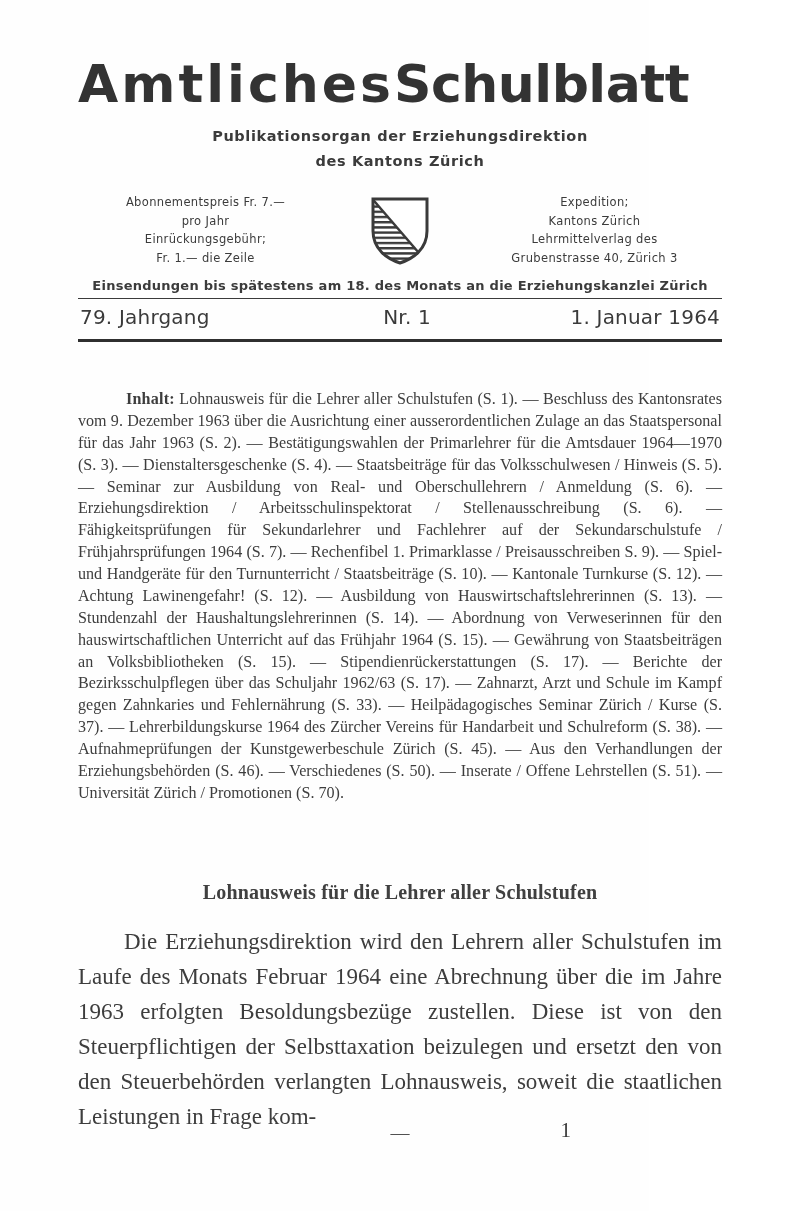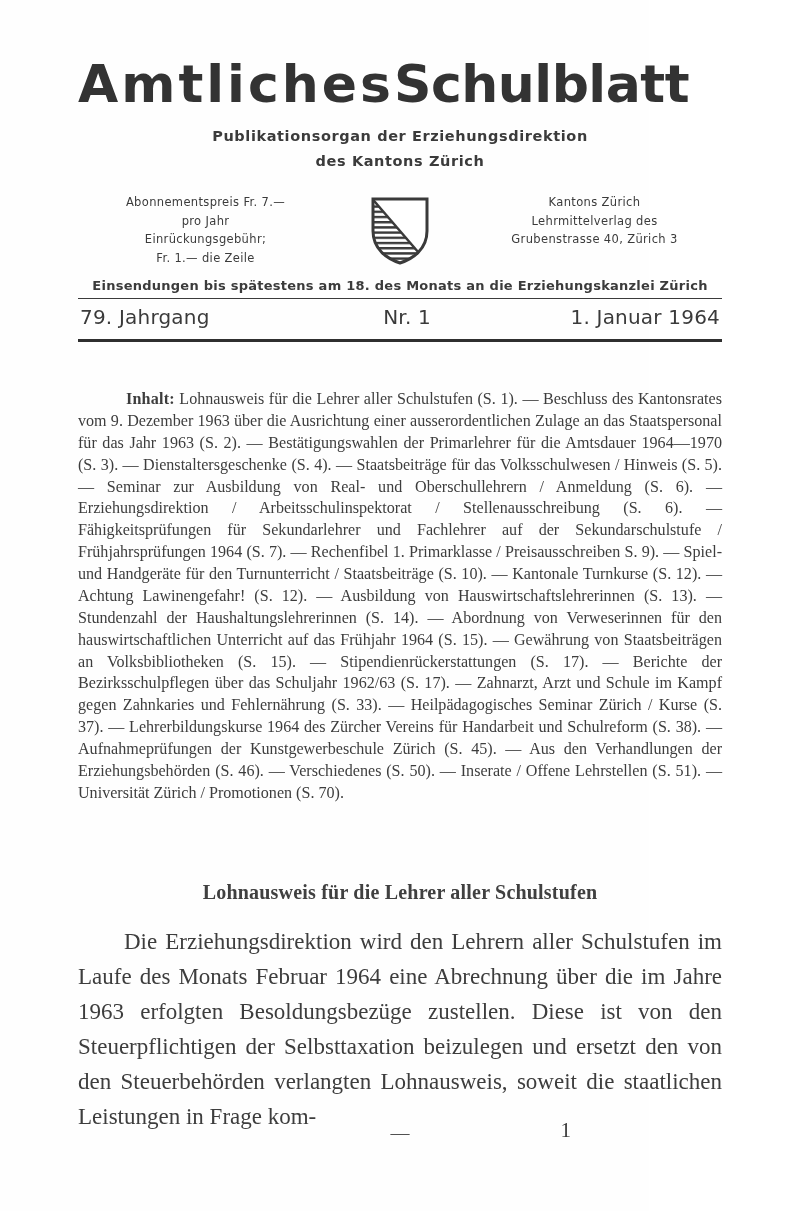--- a/index.html
+++ b/index.html
@@ -220,20 +220,21 @@
           <g clip-path="url(#shieldClip)">
             <rect x="0" y="0" width="62" height="72" fill="#ffffff"></rect>
             <polygon points="0,0 0,72 62,72" fill="url(#hatch)"></polygon>
             <line x1="0" y1="0" x2="62" y2="72" stroke="#3a3a3a" stroke-width="2.4"></line>
           </g>
           <path d="M4 4 L58 4 L58 36 C58 54 44 64 31 68 C18 64 4 54 4 36 Z" fill="none" stroke="#3a3a3a" stroke-width="3"></path>
         </svg>
       </div>
 
       <div class="imprint-col right">
+        <div>Expedition;</div>
         <div>Kantons Zürich</div>
         <div>Lehrmittelverlag des</div>
         <div>Grubenstrasse 40, Zürich 3</div>
       </div>
 
     </div>
 
     <div class="notice-line">Einsendungen bis spätestens am 18. des Monats an die Erziehungskanzlei Zürich</div>
 
     <div class="rule-thin"></div>

